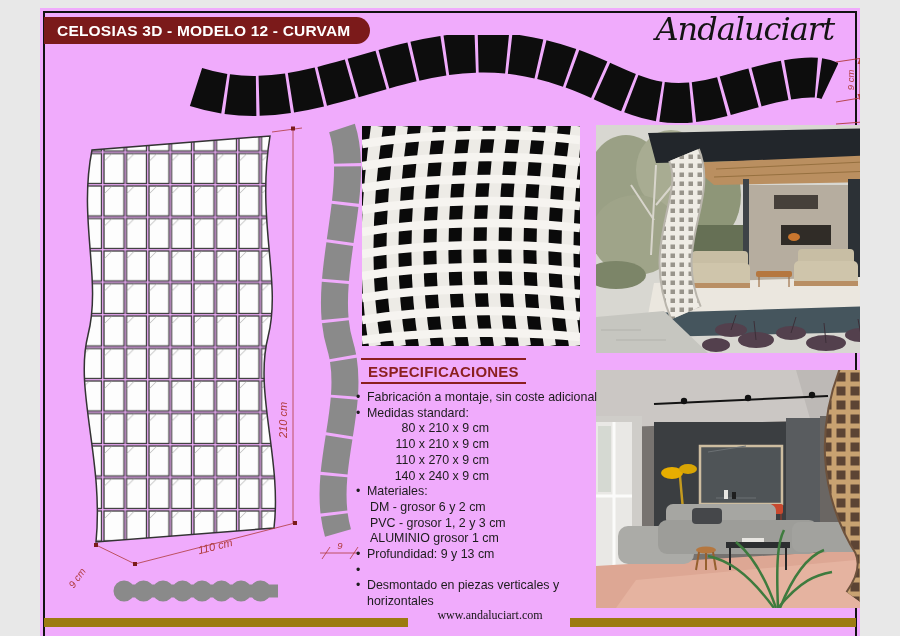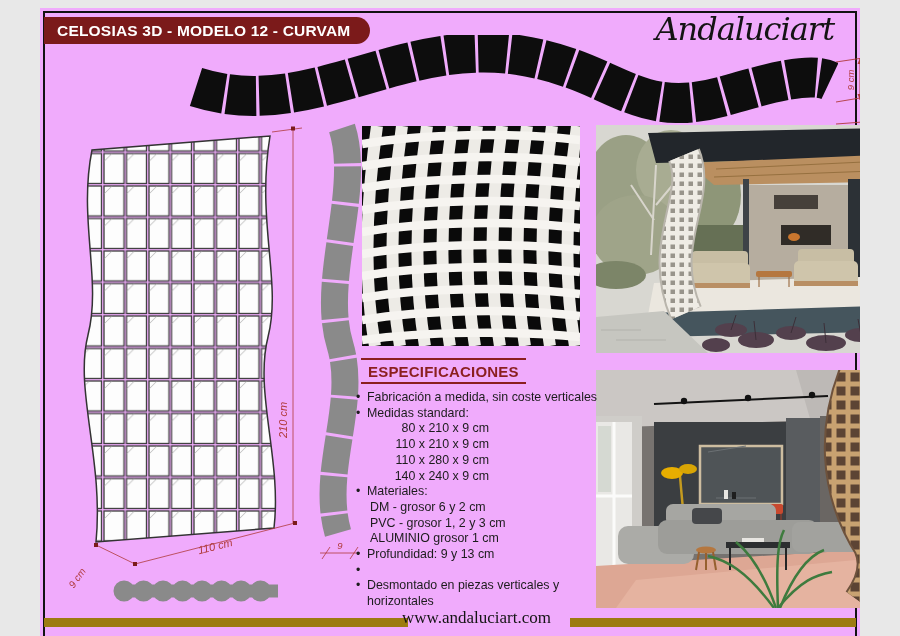--- a/index.html
+++ b/index.html
@@ -20,22 +20,22 @@
               font-size:15px;font-weight:bold;color:#8B1F1F;letter-spacing:.2px;
               border-top:2.5px solid #8B1F1F;border-bottom:2.5px solid #8B1F1F;}
   .srow{display:flex;font-size:12.4px;color:#1c1c1c;line-height:15.7px;}
   .blt{width:11px;flex:none;}
   .num .stx{width:122px;text-align:right;}
   .mat .stx{padding-left:14px;}
   
   .gold{position:absolute;top:610px;height:9px;background:#9C7B10;}
   .gold.l{left:4px;width:364px;}
   .gold.r{left:530px;right:4px;}
-  .url{position:absolute;left:362px;top:600px;width:176px;
-       font-family:"Liberation Serif",serif;font-size:17px;color:#141414;}
+  .url{position:absolute;left:362px;top:600px;width:176px;text-align:center;
+       font-family:"Liberation Serif",serif;font-size:12px;color:#141414;}
   svg{display:block;}
   .dimtxt{font-family:"Liberation Sans",sans-serif;font-style:italic;fill:#B03A3A;}
 </style>
 </head>
 <body>
 
 <div class="page">
   <div class="frame"></div>
 
   <div class="banner">
@@ -270,37 +270,37 @@
       </g>
       <path d="M284,-8 C252,56 258,118 290,168 C302,194 294,220 278,242" stroke="#6E523C" stroke-width="70" fill="none"></path>
       <path d="M284,-8 C252,56 258,118 290,168 C302,194 294,220 278,242" stroke="url(#wg)" stroke-width="66" fill="none"></path>
     </svg>
   </div>
 
   <div class="specs">
     <div class="spec-title">ESPECIFICACIONES</div>
     <div class="srow">
         <span class="blt">•</span>
-        <span class="stx">Fabricación a medida, sin coste verticales</span>
+        <span class="stx">Fabricación a montaje, sin coste adicional</span>
       </div>
     <div class="srow">
         <span class="blt">•</span>
         <span class="stx">Medidas standard:</span>
       </div>
     <div class="srow sub num">
         <span class="blt"></span>
         <span class="stx">80 x 210 x 9 cm</span>
       </div>
     <div class="srow sub num">
         <span class="blt"></span>
         <span class="stx">110 x 210 x 9 cm</span>
       </div>
     <div class="srow sub num">
         <span class="blt"></span>
-        <span class="stx">110 x 280 x 9 cm</span>
+        <span class="stx">110 x 270 x 9 cm</span>
       </div>
     <div class="srow sub num">
         <span class="blt"></span>
         <span class="stx">140 x 240 x 9 cm</span>
       </div>
     <div class="srow">
         <span class="blt">•</span>
         <span class="stx">Materiales:</span>
       </div>
     <div class="srow sub mat">

